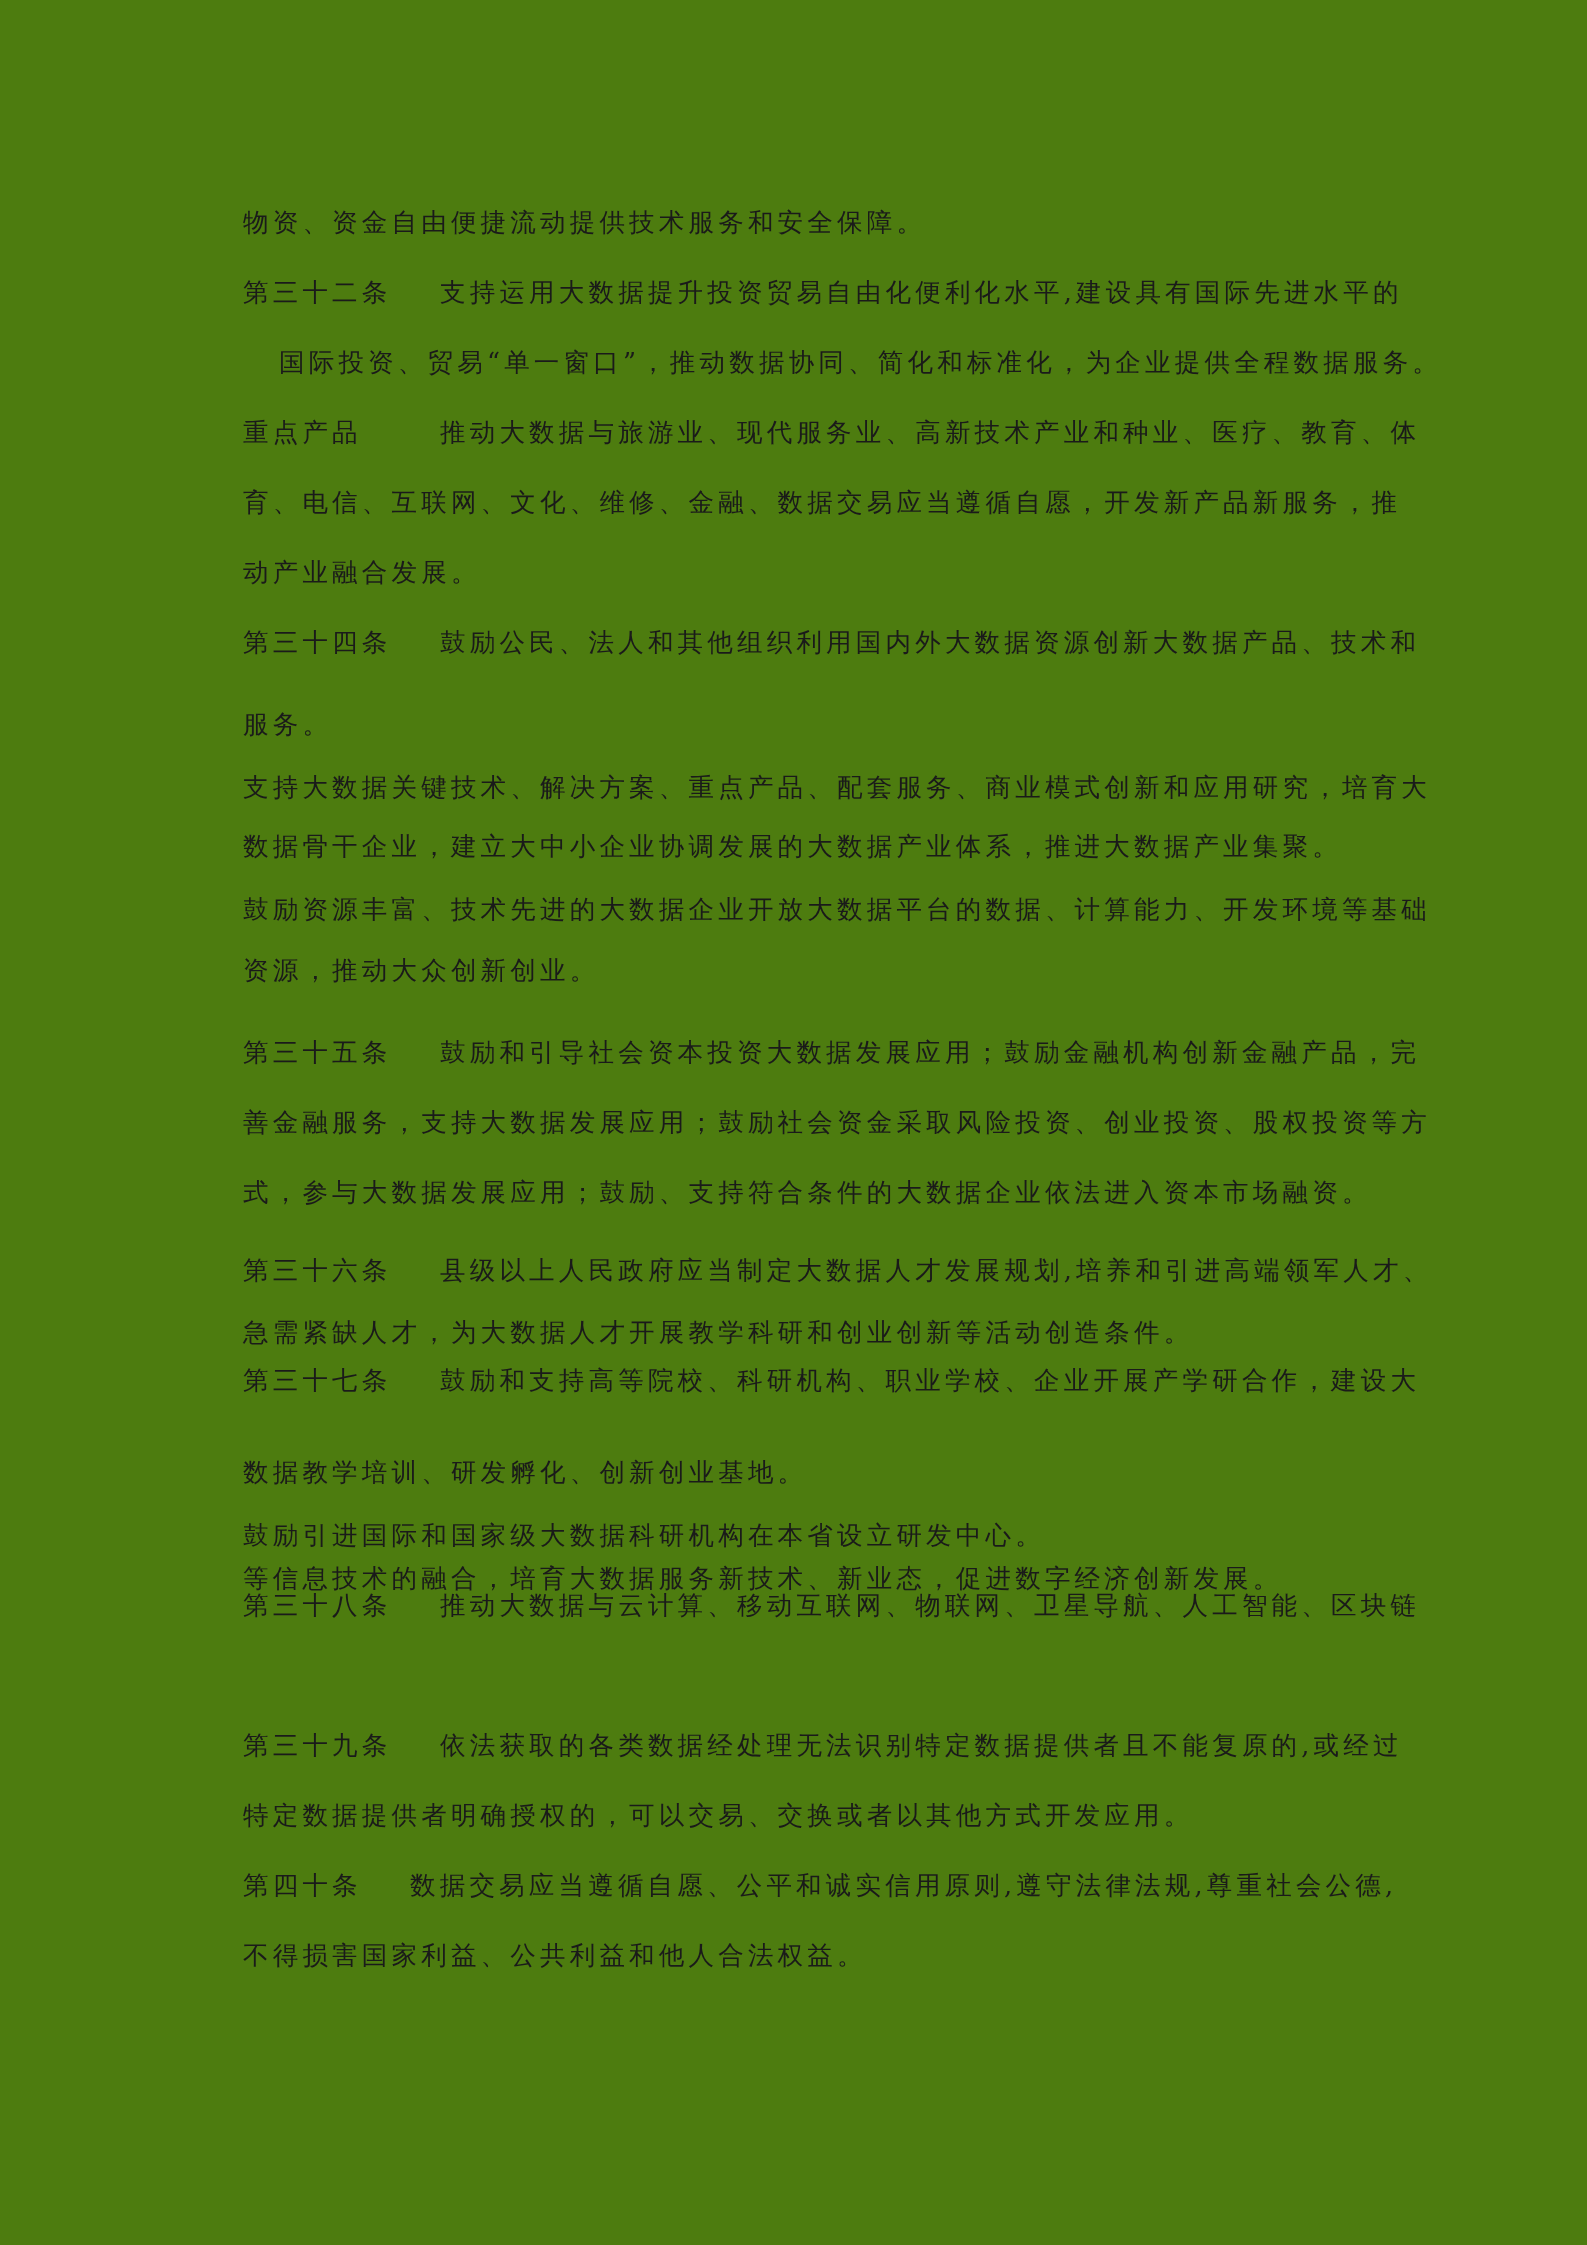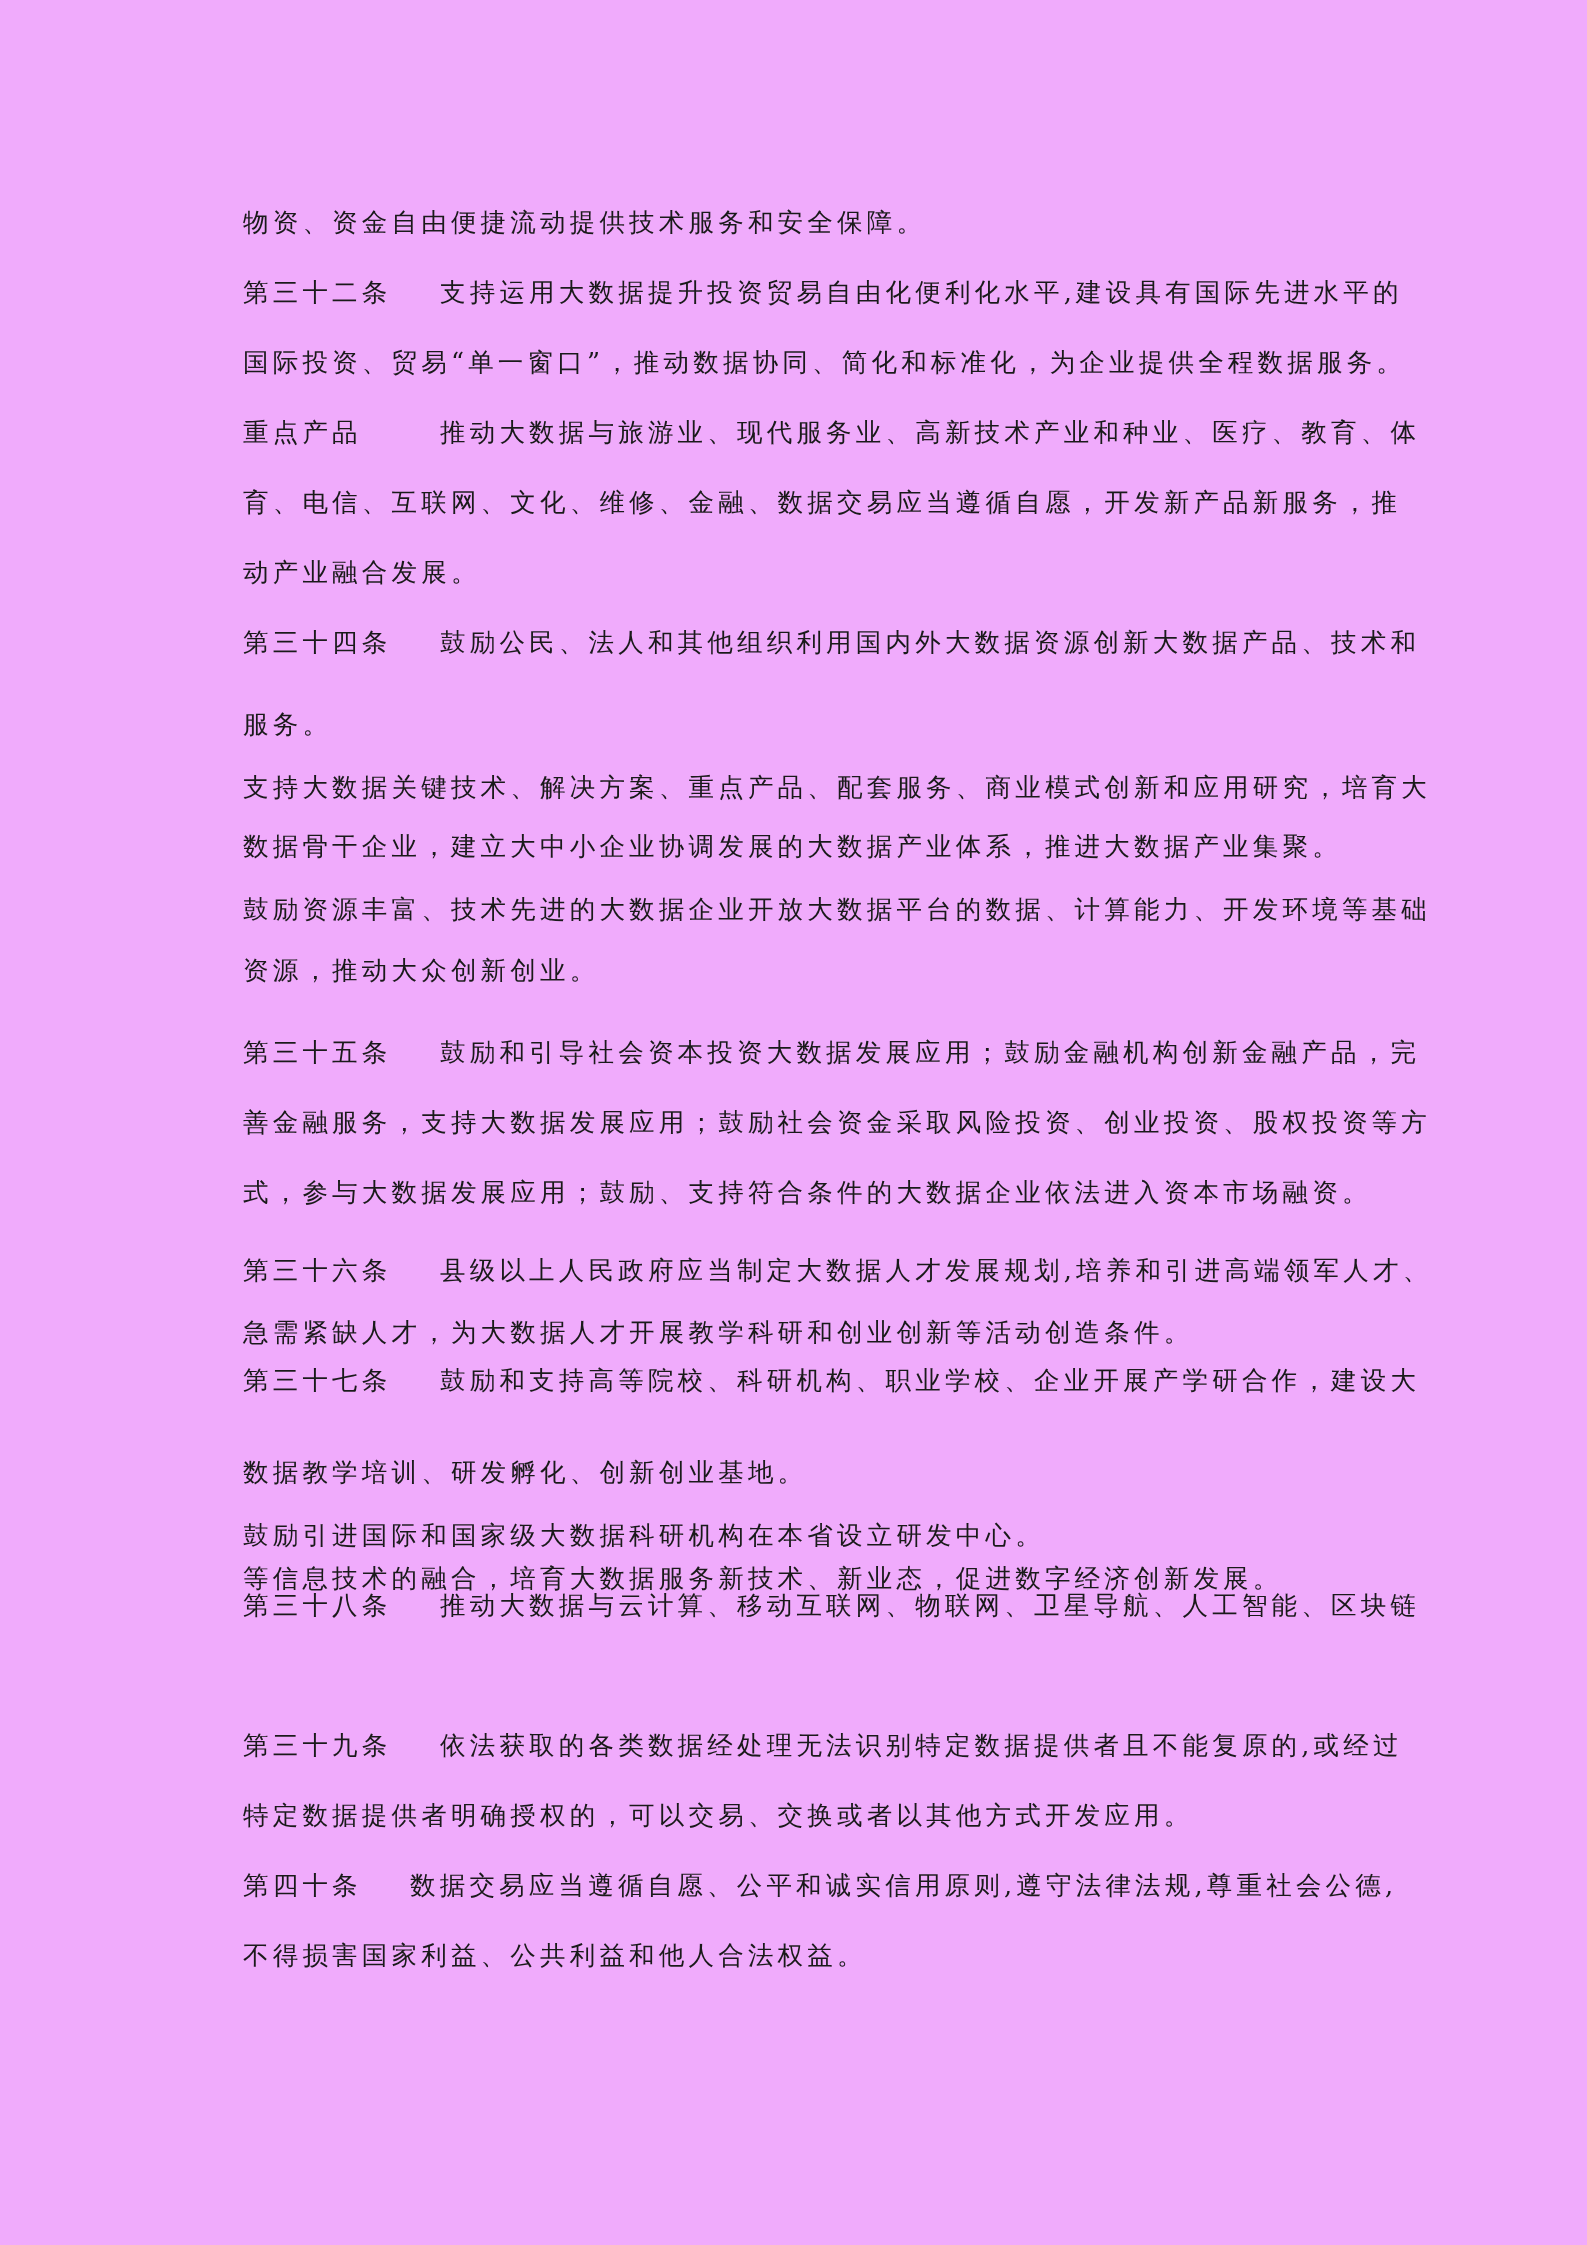--- a/index.html
+++ b/index.html
@@ -13,21 +13,21 @@
       position: relative;
       overflow: hidden;
       font-family: "DejaVu Serif", "Liberation Serif", serif;
       color: #1a1a1a;
     }
     .page {
       position: absolute;
       left: 0; top: 0;
       width: 1587px;
       height: 2245px;
-      background: #f0abfc;
+      background: #4d7c0f;
     }
     .line {
       position: absolute;
       left: 243px;
       width: 1110px;
       height: 34px;
       line-height: 34px;
       font-size: 25.5px;
       letter-spacing: 4.2px;
       white-space: nowrap;
@@ -42,21 +42,21 @@
       display: inline;
     }
   </style>
 </head>
 <body>
 
 <div class="page">
   <div id="lines">
       <div class="line" style="top: 205px;"><span class="body-text">物资、资金自由便捷流动提供技术服务和安全保障。</span></div>
       <div class="line" style="top: 275px;"><span class="label w5">第三十二条</span><span class="body-text">支持运用大数据提升投资贸易自由化便利化水平,建设具有国际先进水平的</span></div>
-      <div class="line" style="top: 345px;"><span class="body-text">国际投资、贸易“单一窗口”，推动数据协同、简化和标准化，为企业提供全程数据服务。</span></div>
+      <div class="line" style="top: 345px; margin-left: 36px;"><span class="body-text">国际投资、贸易“单一窗口”，推动数据协同、简化和标准化，为企业提供全程数据服务。</span></div>
       <div class="line" style="top: 415px;"><span class="label w5">重点产品</span><span class="body-text">推动大数据与旅游业、现代服务业、高新技术产业和种业、医疗、教育、体</span></div>
       <div class="line" style="top: 485px;"><span class="body-text">育、电信、互联网、文化、维修、金融、数据交易应当遵循自愿，开发新产品新服务，推</span></div>
       <div class="line" style="top: 555px;"><span class="body-text">动产业融合发展。</span></div>
       <div class="line" style="top: 625px;"><span class="label w5">第三十四条</span><span class="body-text">鼓励公民、法人和其他组织利用国内外大数据资源创新大数据产品、技术和</span></div>
       <div class="line" style="top: 707px;"><span class="body-text">服务。</span></div>
       <div class="line" style="top: 770px;"><span class="body-text">支持大数据关键技术、解决方案、重点产品、配套服务、商业模式创新和应用研究，培育大</span></div>
       <div class="line" style="top: 829px;"><span class="body-text">数据骨干企业，建立大中小企业协调发展的大数据产业体系，推进大数据产业集聚。</span></div>
       <div class="line" style="top: 892px;"><span class="body-text">鼓励资源丰富、技术先进的大数据企业开放大数据平台的数据、计算能力、开发环境等基础</span></div>
       <div class="line" style="top: 953px;"><span class="body-text">资源，推动大众创新创业。</span></div>
       <div class="line" style="top: 1035px;"><span class="label w5">第三十五条</span><span class="body-text">鼓励和引导社会资本投资大数据发展应用；鼓励金融机构创新金融产品，完</span></div>

